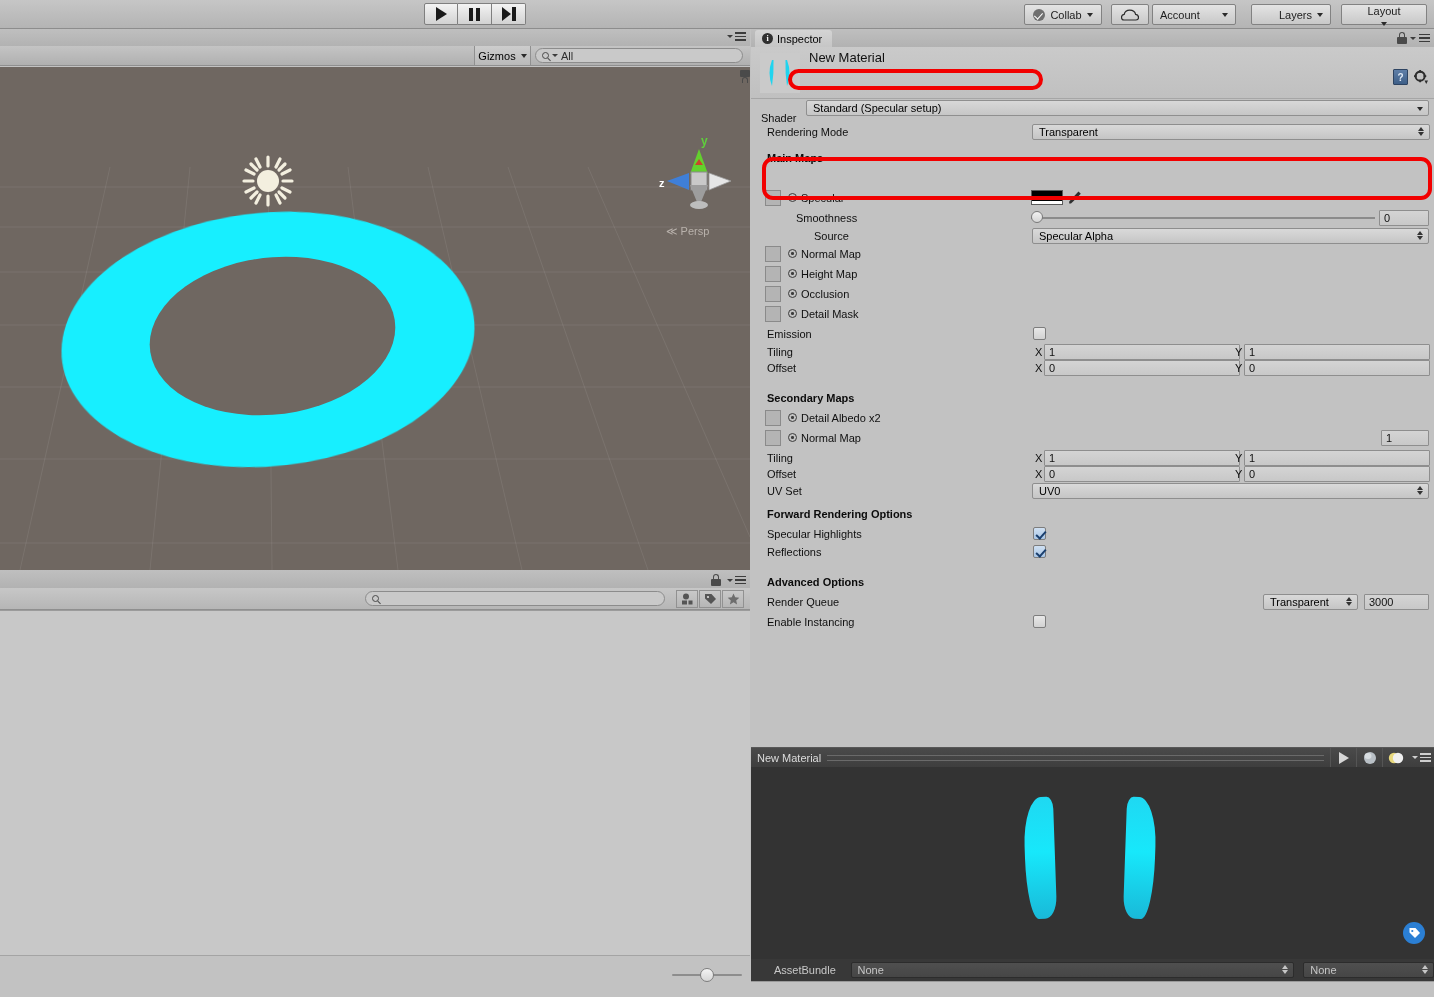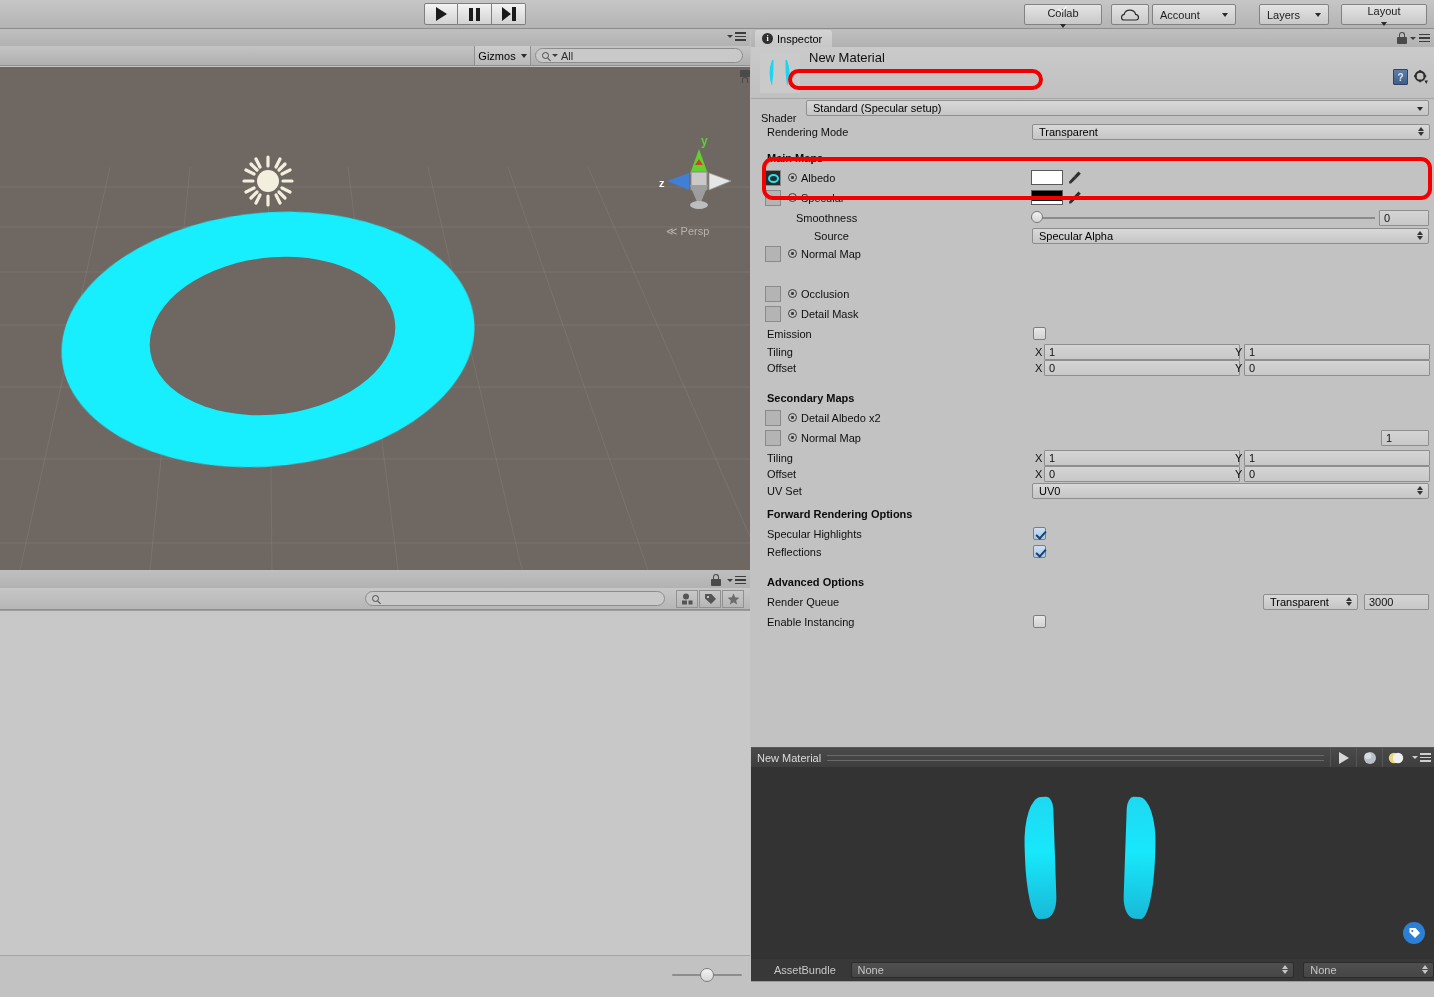--- a/index.html
+++ b/index.html
@@ -38,24 +38,24 @@
   .stepwrap .b { width: 4px; height: 14px; background: #1a1a1a; }
 
   .tbtn {
     position: absolute; top: 4px; height: 21px;
     background: linear-gradient(#e4e4e4, #c8c8c8);
     border: 1px solid #828282; border-radius: 2px;
     display: flex; align-items: center; padding: 0 7px; gap: 5px;
     font-size: 11px; color: #1c1c1c; white-space: nowrap;
   }
   .caret { width: 0; height: 0; border-left: 3.5px solid transparent; border-right: 3.5px solid transparent; border-top: 4px solid #2a2a2a; }
-  #collab-button { left: 1024px; width: 78px; justify-content: center; flex-direction: column; }
+  #collab-button { left: 1024px; width: 78px; justify-content: center; }
   #cloud-button { left: 1111px; width: 38px; justify-content: center; }
   #account-button { left: 1152px; width: 84px; justify-content: space-between; }
-  #layers-button { left: 1251px; width: 70px; justify-content: space-between; margin-left: 8px; }
+  #layers-button { left: 1251px; width: 80px; justify-content: flex-end; }
   #layout-button { left: 1341px; width: 86px; justify-content: space-between; flex-direction: column; }
   .collab-ico { width: 12px; height: 12px; border-radius: 50%; background: #6f6f6f; position: relative; }
   .collab-ico:after { content: ""; position: absolute; left: 3px; top: 2px; width: 4px; height: 7px; border: solid #fff; border-width: 0 1.6px 1.6px 0; transform: rotate(42deg); }
 
   
   #scene-panel { position: absolute; left: 0; top: 29px; width: 750px; height: 541px; }
   .scene-tabbar { position: absolute; left: 0; top: 0; width: 750px; height: 17px; background: linear-gradient(#bfbfbf,#b2b2b2); }
   .scene-menu-ico { position: absolute; right: 4px; top: 3px; display: flex; align-items: center; gap: 2px; }
   .hamb { display: flex; flex-direction: column; gap: 2px; }
   .hamb i { display: block; width: 11px; height: 1.5px; background: #3c3c3c; }
@@ -430,34 +430,20 @@
             <span class="u"></span>
             <span class="d"></span>
           </span>
       </span>
     </div>
 
     <div class="irow" style="top:120px">
       <span class="section-head" style="position:absolute;left:16px">Main Maps</span>
     </div>
 
-    <div class="irow" style="top:140px">
-      <span class="texslot assigned" style="position:absolute;left:14px">
-          <span class="ringthumb"></span>
-        </span>
-      <span class="radio-dot" style="position:absolute;left:37px;top:4px"></span>
-      <span class="ilabel" style="position:absolute;left:50px">Albedo</span>
-      <span class="swatch" style="position:absolute;left:280px;top:1px;background:#ffffff">
-          <span class="alpha"></span>
-        </span>
-      <svg class="dropper" style="position:absolute;left:317px;top:1px" viewBox="0 0 14 15">
-        <path d="M10.5 1.5 L12.8 3.8 L8.2 8.4 L6 6.2 Z" fill="#2f2f2f"></path>
-        <path d="M6 6.2 L8.2 8.4 L3 13.6 L1.2 13.6 L1.2 11.6 Z" fill="#2f2f2f"></path>
-      </svg>
-    </div>
 
     <div class="irow" style="top:160px">
       <span class="texslot" style="position:absolute;left:14px"></span>
       <span class="radio-dot" style="position:absolute;left:37px;top:4px"></span>
       <span class="ilabel" style="position:absolute;left:50px">Specular</span>
       <span class="swatch" style="position:absolute;left:280px;top:1px;background:#000000">
           <span class="alpha"></span>
         </span>
       <svg class="dropper" style="position:absolute;left:317px;top:1px" viewBox="0 0 14 15">
         <path d="M10.5 1.5 L12.8 3.8 L8.2 8.4 L6 6.2 Z" fill="#2f2f2f"></path>
@@ -485,20 +471,25 @@
             <span class="d"></span>
           </span>
       </span>
     </div>
 
     <div class="irow" style="top:216px">
       <span class="texslot" style="position:absolute;left:14px"></span>
       <span class="radio-dot" style="position:absolute;left:37px;top:4px"></span>
       <span class="ilabel" style="position:absolute;left:50px">Normal Map</span>
     </div>
+    <div class="irow" style="top:236px">
+      <span class="texslot" style="position:absolute;left:14px"></span>
+      <span class="radio-dot" style="position:absolute;left:37px;top:4px"></span>
+      <span class="ilabel" style="position:absolute;left:50px">Height Map</span>
+    </div>
     <div class="irow" style="top:256px">
       <span class="texslot" style="position:absolute;left:14px"></span>
       <span class="radio-dot" style="position:absolute;left:37px;top:4px"></span>
       <span class="ilabel" style="position:absolute;left:50px">Occlusion</span>
     </div>
     <div class="irow" style="top:276px">
       <span class="texslot" style="position:absolute;left:14px"></span>
       <span class="radio-dot" style="position:absolute;left:37px;top:4px"></span>
       <span class="ilabel" style="position:absolute;left:50px">Detail Mask</span>
     </div>

